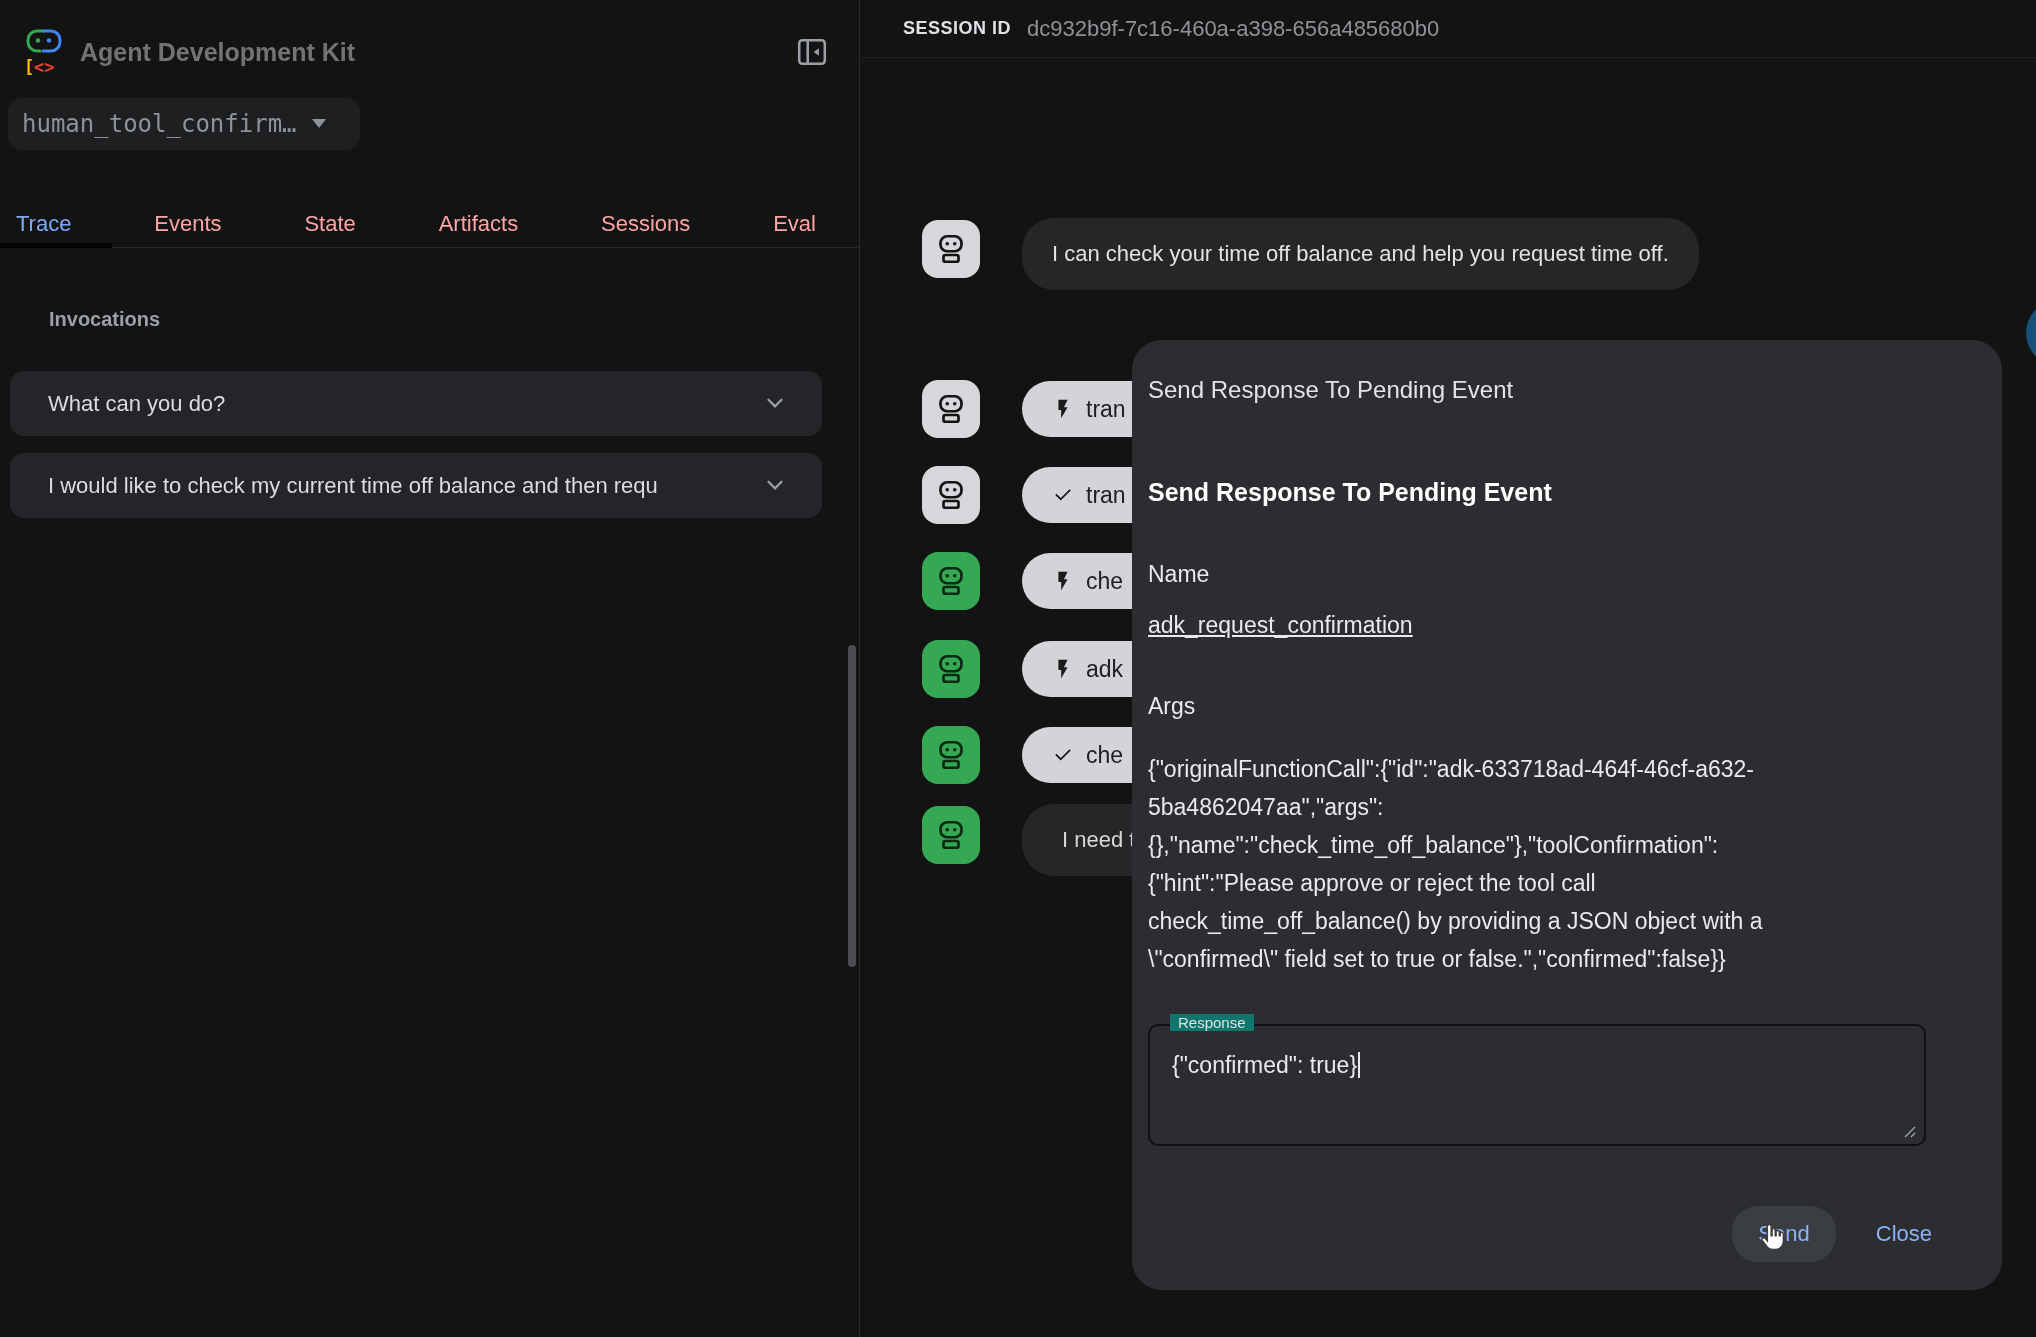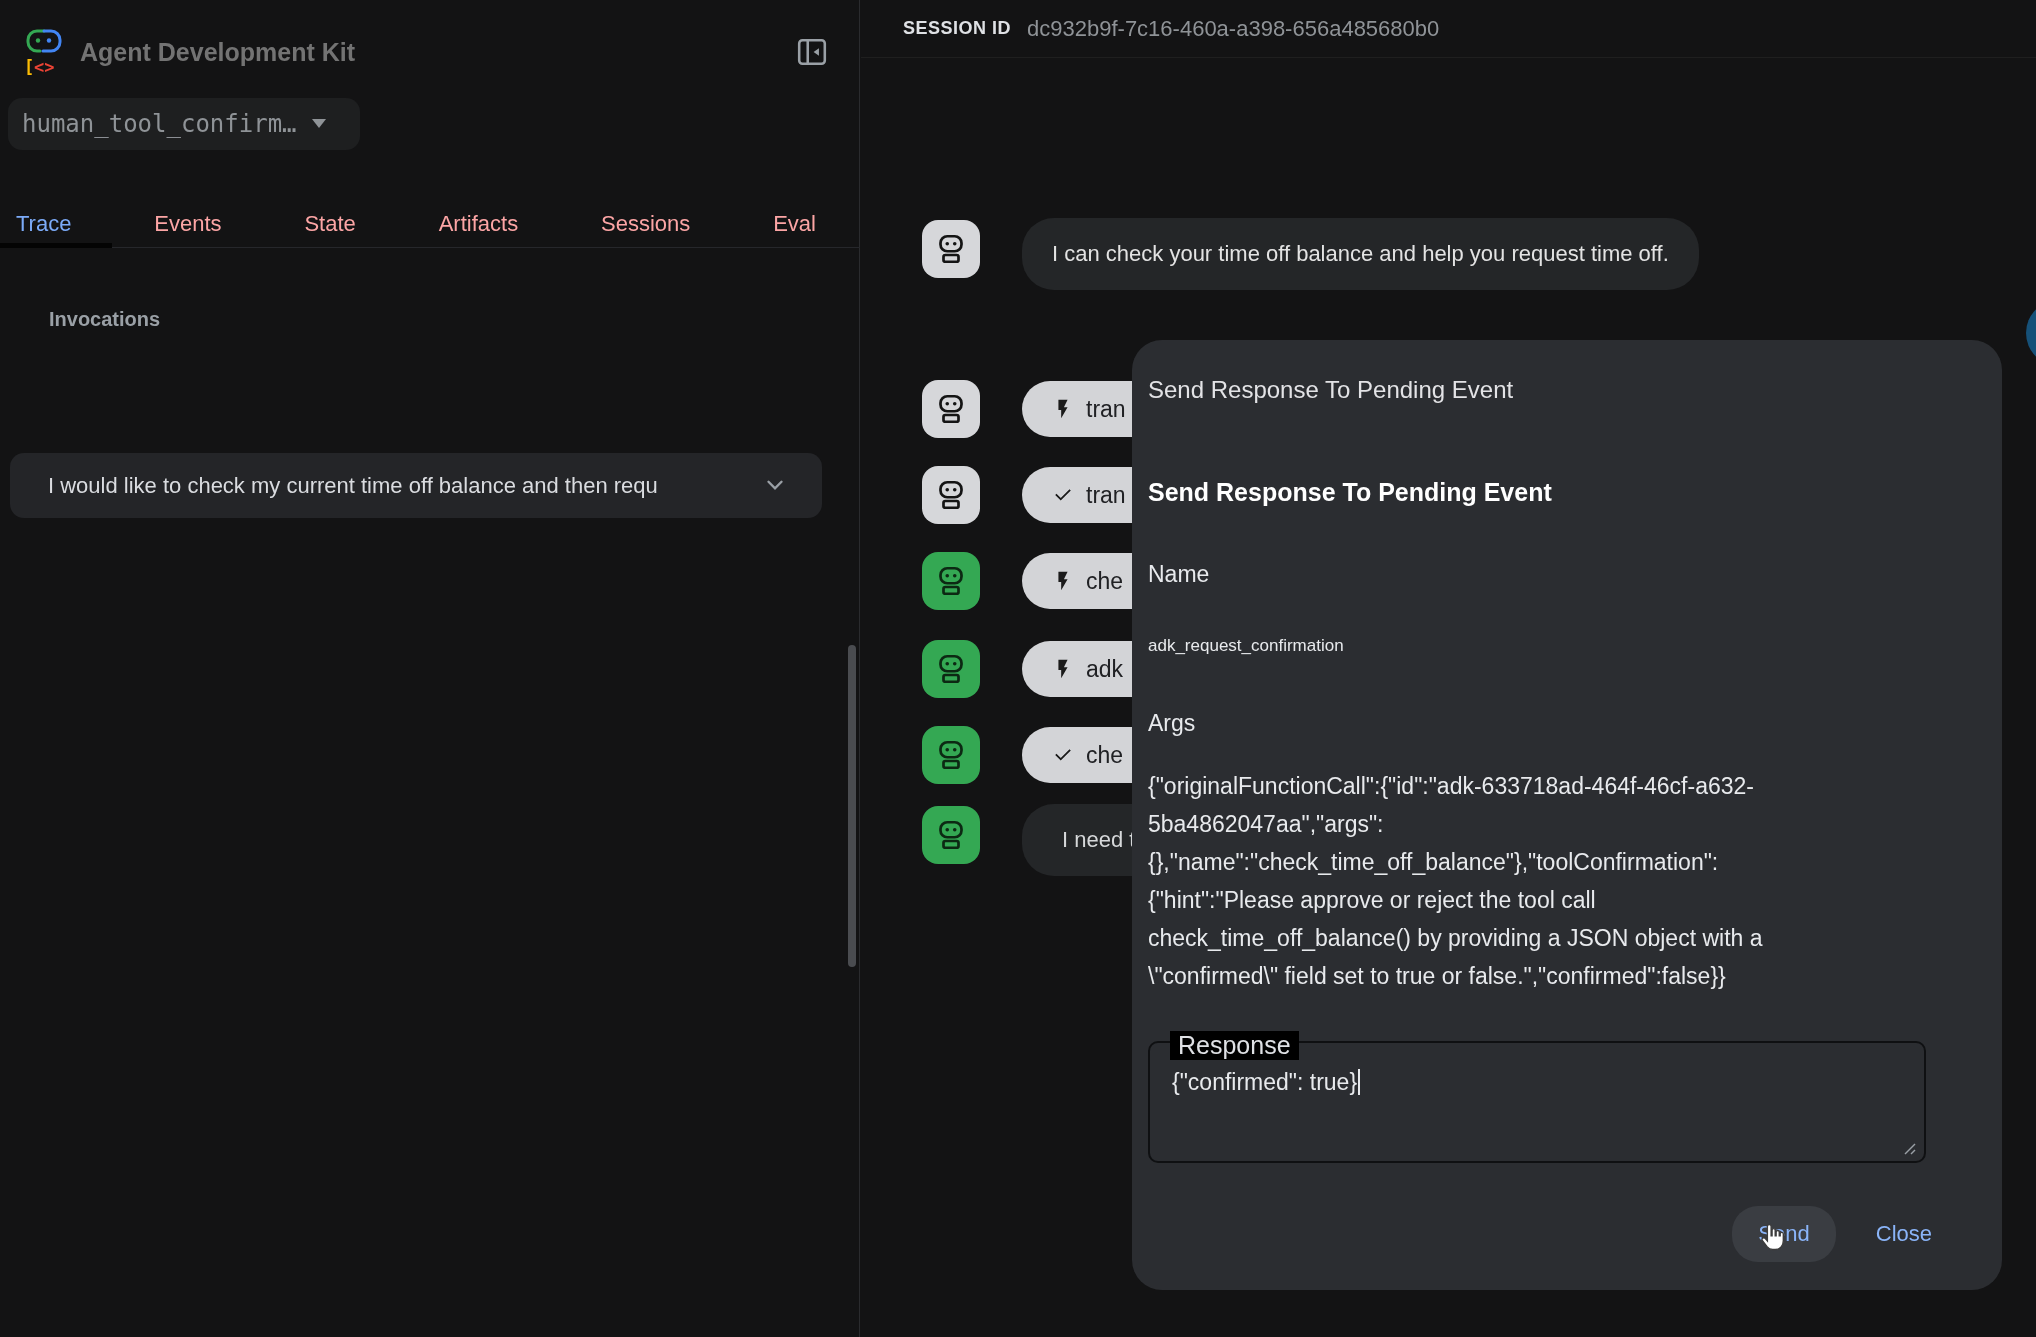--- a/index.html
+++ b/index.html
@@ -56,27 +56,27 @@
   .chip svg{flex:none;}
 
   .fab-circle{position:absolute;left:2026px;top:300px;width:66px;height:66px;border-radius:50%;background:#165179;}
 
   
   .dialog{position:absolute;left:1132px;top:340px;width:870px;height:950px;background:#2b2d31;
           border-radius:30px;box-sizing:border-box;padding:36px 16px;z-index:10;}
   .dlg-title{font-size:24px;font-weight:normal;color:#e3e3e6;}
   .dlg-heading{margin-top:74px;font-size:25px;font-weight:bold;color:#ffffff;}
   .dlg-label{margin-top:54px;font-size:23px;color:#e8eaed;}
-  .dlg-value{margin-top:48px;font-size:17px;color:#e8eaed;}
+  .dlg-value{margin-top:24px;font-size:23px;color:#e8eaed;text-decoration:underline;}
   .dlg-args{margin-top:30px;font-size:23px;line-height:38px;color:#e8eaed;white-space:pre-wrap;
             word-break:break-all;}
   .response-field{position:relative;margin-top:46px;width:778px;height:122px;border:2px solid #0f1012;
                   border-radius:10px;box-sizing:border-box;cursor:text;}
-  .response-label{position:absolute;top:-12px;left:20px;background:#000000;padding:0 8px;
-                  font-size:25px;color:#dfe1e5;}
+  .response-label{position:absolute;top:-12px;left:20px;background:#0f766e;padding:0 8px;
+                  font-size:15px;color:#dfe1e5;}
   .response-value{padding:26px 22px;font-size:23px;color:#e8eaed;}
   .caret{display:inline-block;width:2px;height:26px;background:#e8eaed;vertical-align:-5px;margin-left:1px;}
   .resize-handle{position:absolute;right:8px;bottom:6px;cursor:nwse-resize;}
   .dlg-buttons{position:absolute;right:44px;bottom:28px;display:flex;align-items:center;gap:14px;}
   .btn{font-size:22px;color:#8ab4f8;padding:15px 26px;border-radius:26px;cursor:pointer;background:transparent;border:none;font-family:inherit;}
   .btn.hovered{background:#3a3d42;}
   .cursor-hand{position:absolute;left:1758px;top:1222px;z-index:20;pointer-events:none;}
 </style>
 </head>
 <body>
@@ -113,20 +113,26 @@
       <span class="tab">Events</span>
       <span class="tab">State</span>
       <span class="tab">Artifacts</span>
       <span class="tab">Sessions</span>
       <span class="tab">Eval</span>
       <span class="ink-bar"></span>
     </div>
 
     <div class="invocations-heading">Invocations</div>
 
+    <div class="invocation-row inv-1">
+      <span class="txt">What can you do?</span>
+      <svg class="chev" width="26" height="26" viewBox="0 0 24 24">
+        <path d="M6 9l6 6 6-6" fill="none" stroke="#9aa0a6" stroke-width="2.2" stroke-linecap="round"></path>
+      </svg>
+    </div>
     <div class="invocation-row inv-2">
       <span class="txt">I would like to check my current time off balance and then requ</span>
       <svg class="chev" width="26" height="26" viewBox="0 0 24 24">
         <path d="M6 9l6 6 6-6" fill="none" stroke="#9aa0a6" stroke-width="2.2" stroke-linecap="round"></path>
       </svg>
     </div>
 
     <div class="side-scrollbar"></div>
   </div>
 

